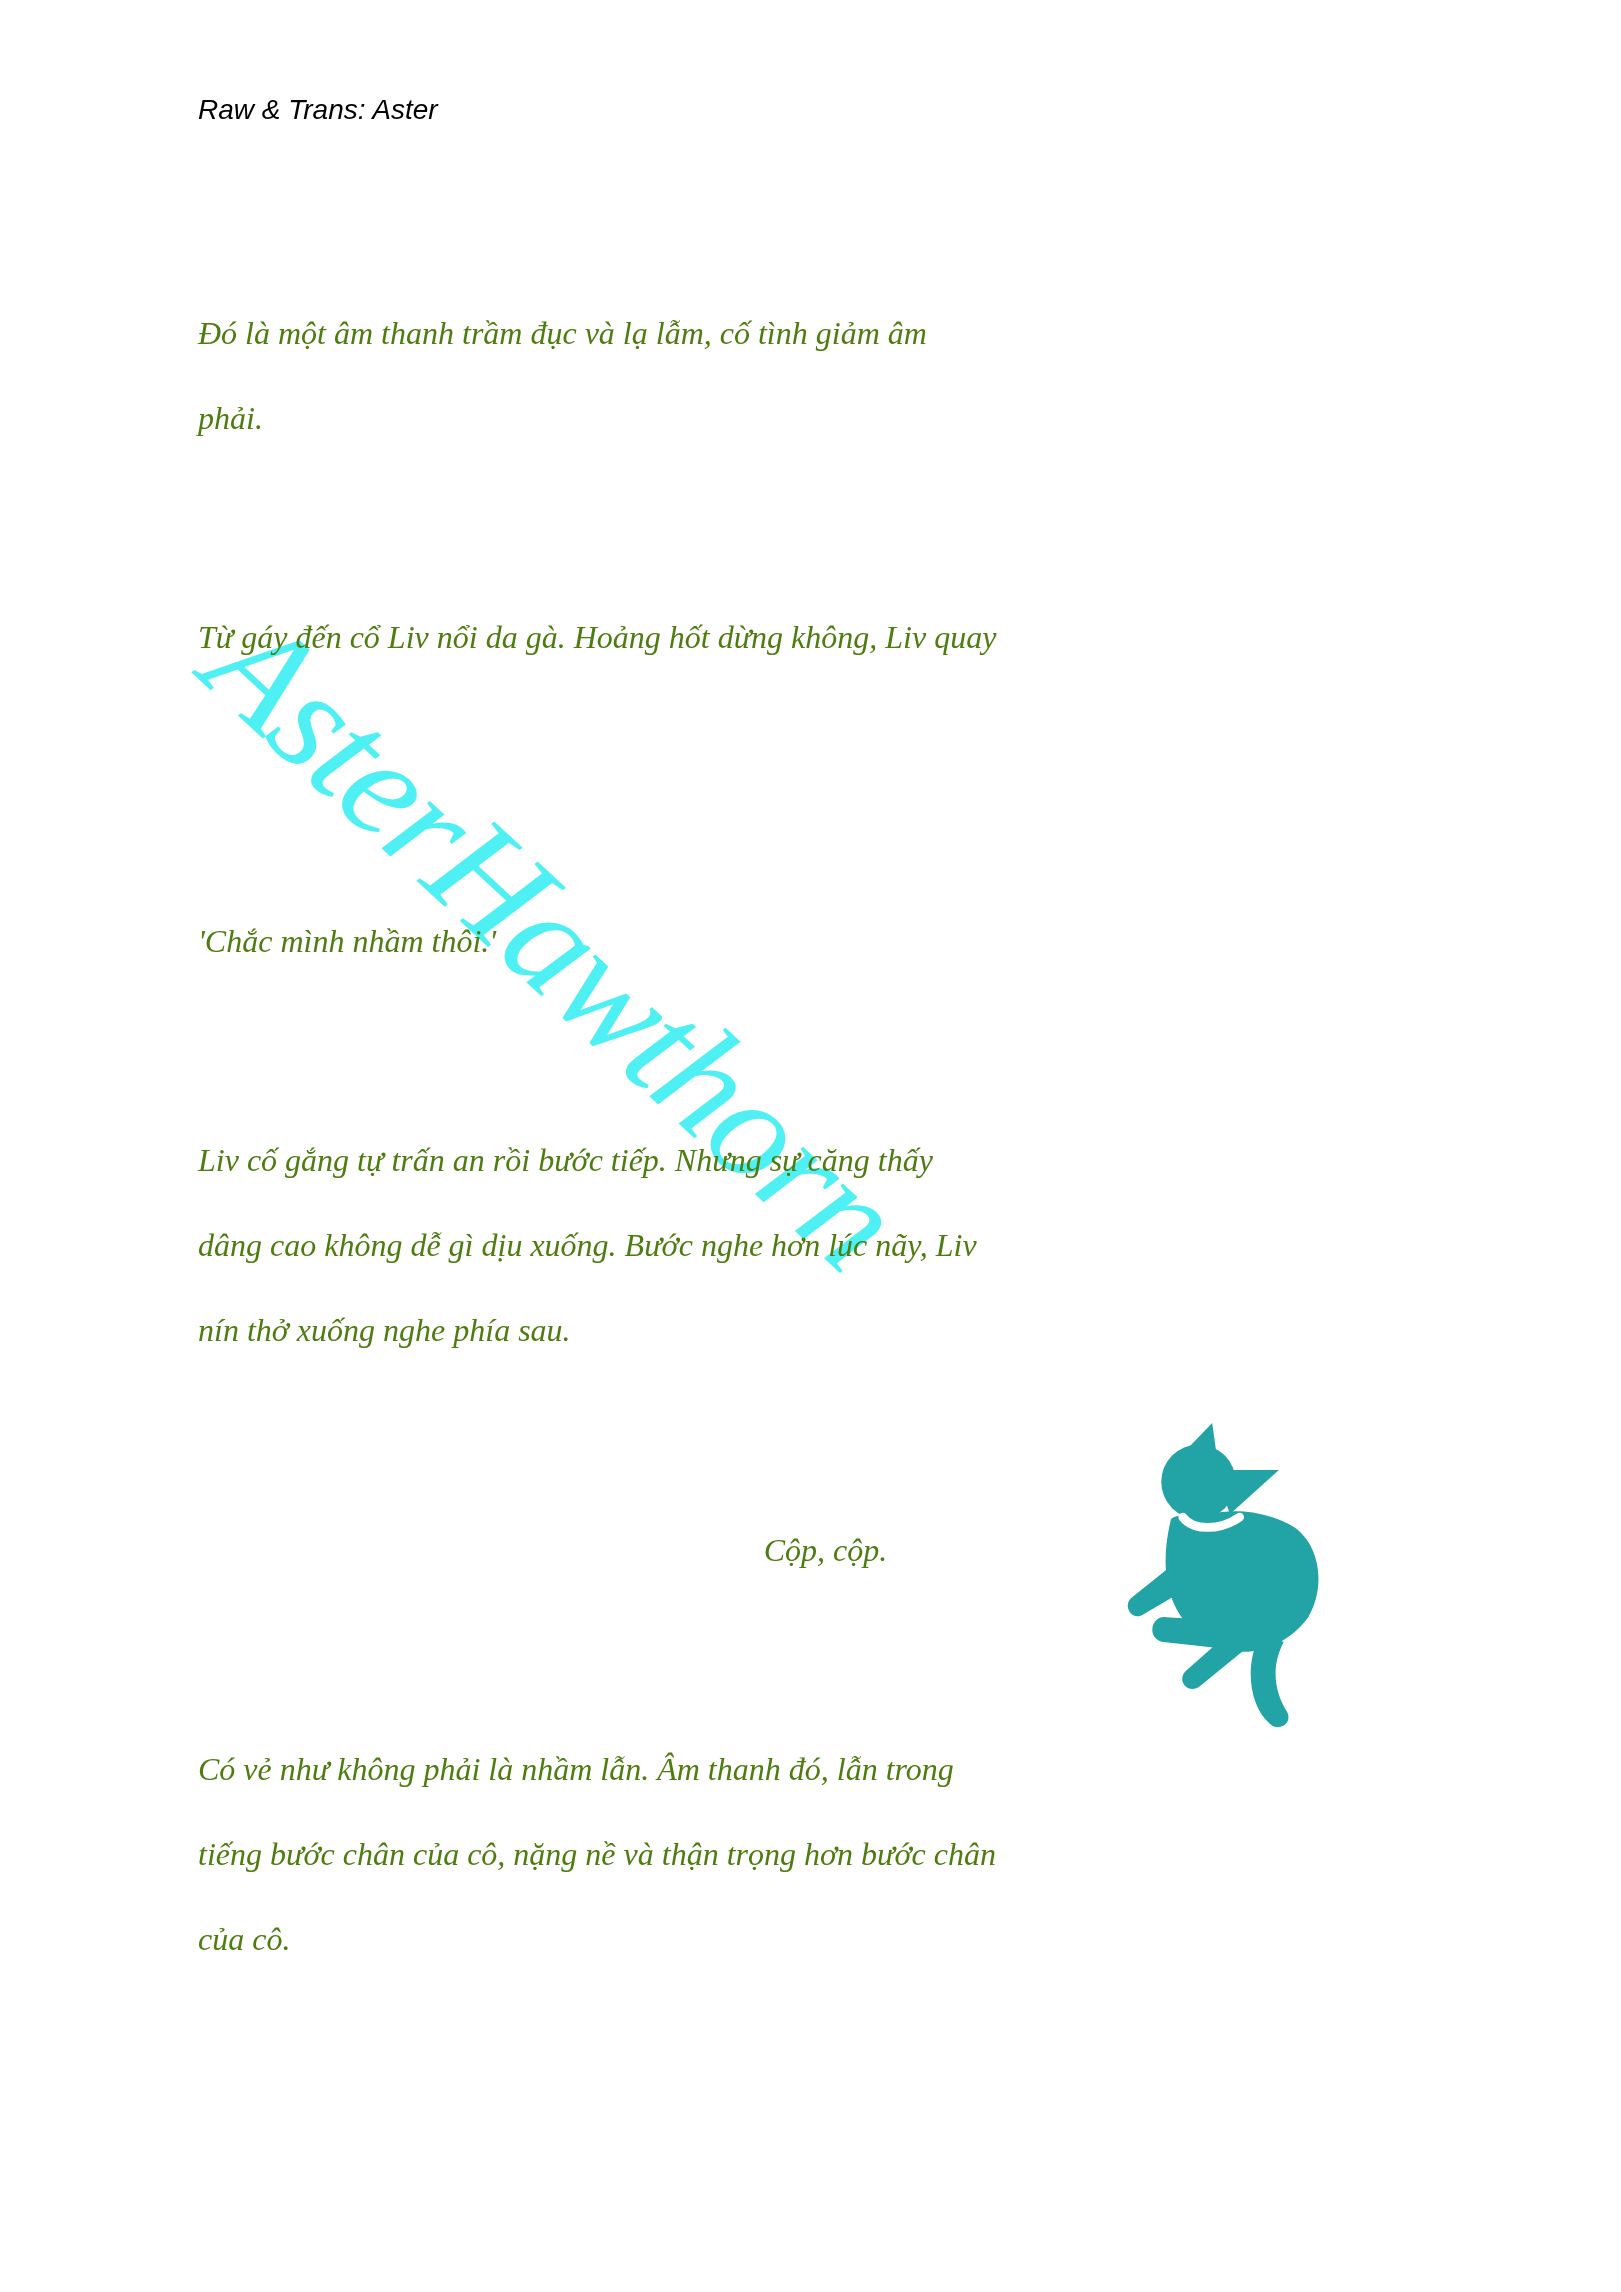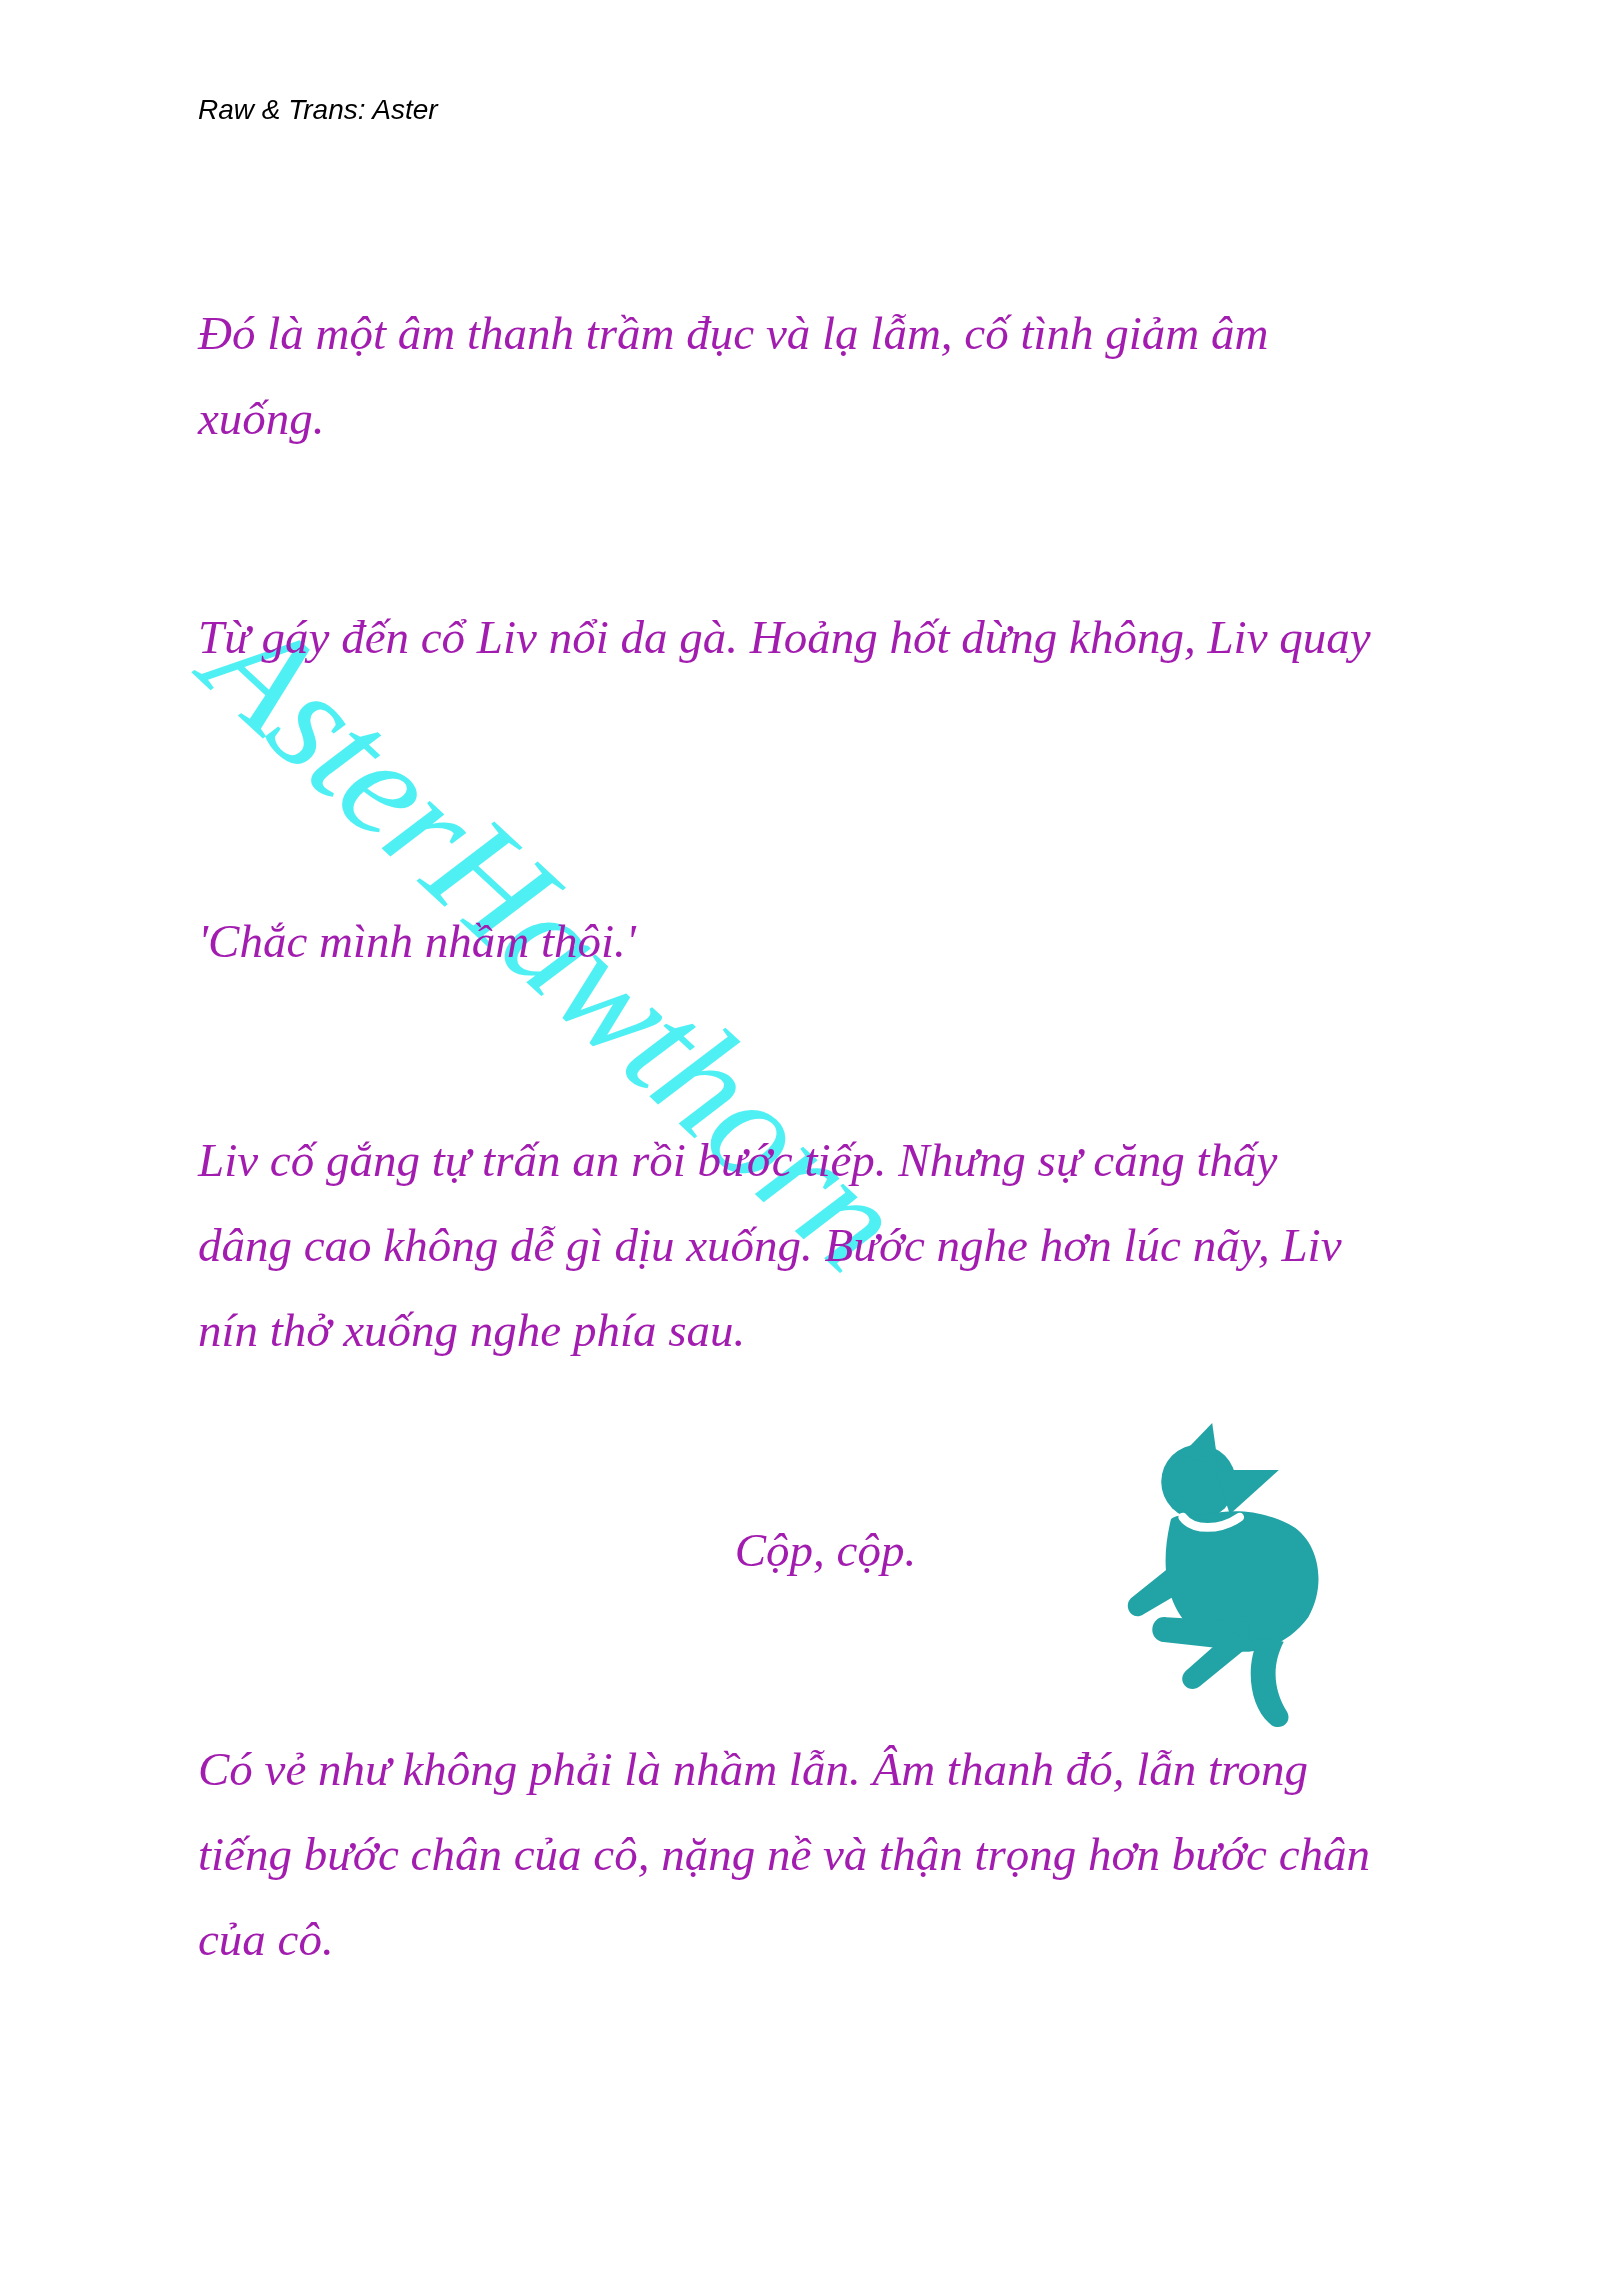--- a/index.html
+++ b/index.html
@@ -29,23 +29,23 @@
       font-size: 28px;
       color: #000;
       line-height: 1;
       white-space: nowrap;
     }
     .body-text {
       position: absolute;
       left: 198px;
       width: 1255px;
       font-family: "Liberation Serif", serif;
-      font-size: 47px;
+      font-size: 32px;
       line-height: 85px;
-      color: #a21caf;
+      color: #4d7c0f;
       z-index: 2;
     }
     .para {
       margin: 0;
       white-space: nowrap;
     }
     .watermark {
       position: absolute;
       left: 231px;
       top: 976px;
@@ -96,21 +96,21 @@
 
       <path d="M 140 220 C 125 250, 130 290, 150 308 C 160 318, 175 308, 168 296 C 155 275, 152 250, 165 225 Z"></path>
     </g>
 
     <path d="M 62 98 C 72 112, 100 112, 120 98" stroke="#ffffff" stroke-width="9" fill="none" stroke-linecap="round"></path>
   </svg>
 
   <div class="body-text" style="top:291px;">
     <p class="para">
       <span>Đó là một âm thanh trầm đục và lạ lẫm, cố tình giảm âm</span><br>
-      <span>xuống.</span>
+      <span>phải.</span>
     </p>
   </div>
 
   <div class="body-text" style="top:595px;">
     <p class="para">
       <span>Từ gáy đến cổ Liv nổi da gà. Hoảng hốt dừng không, Liv quay</span><br>
     </p>
   </div>
 
   <div class="body-text" style="top:899px;">

